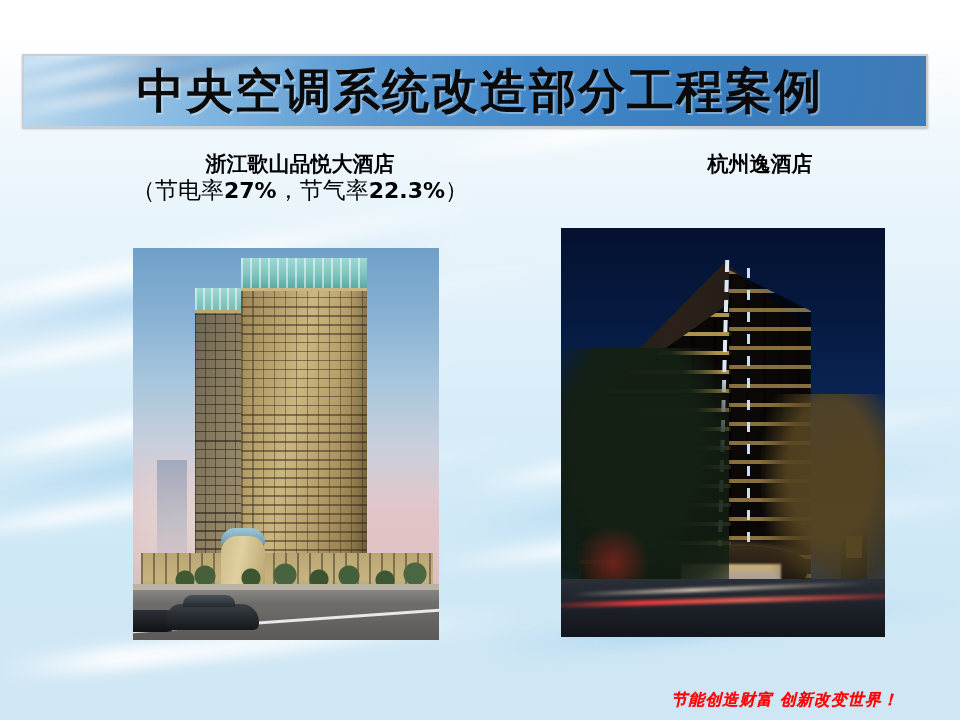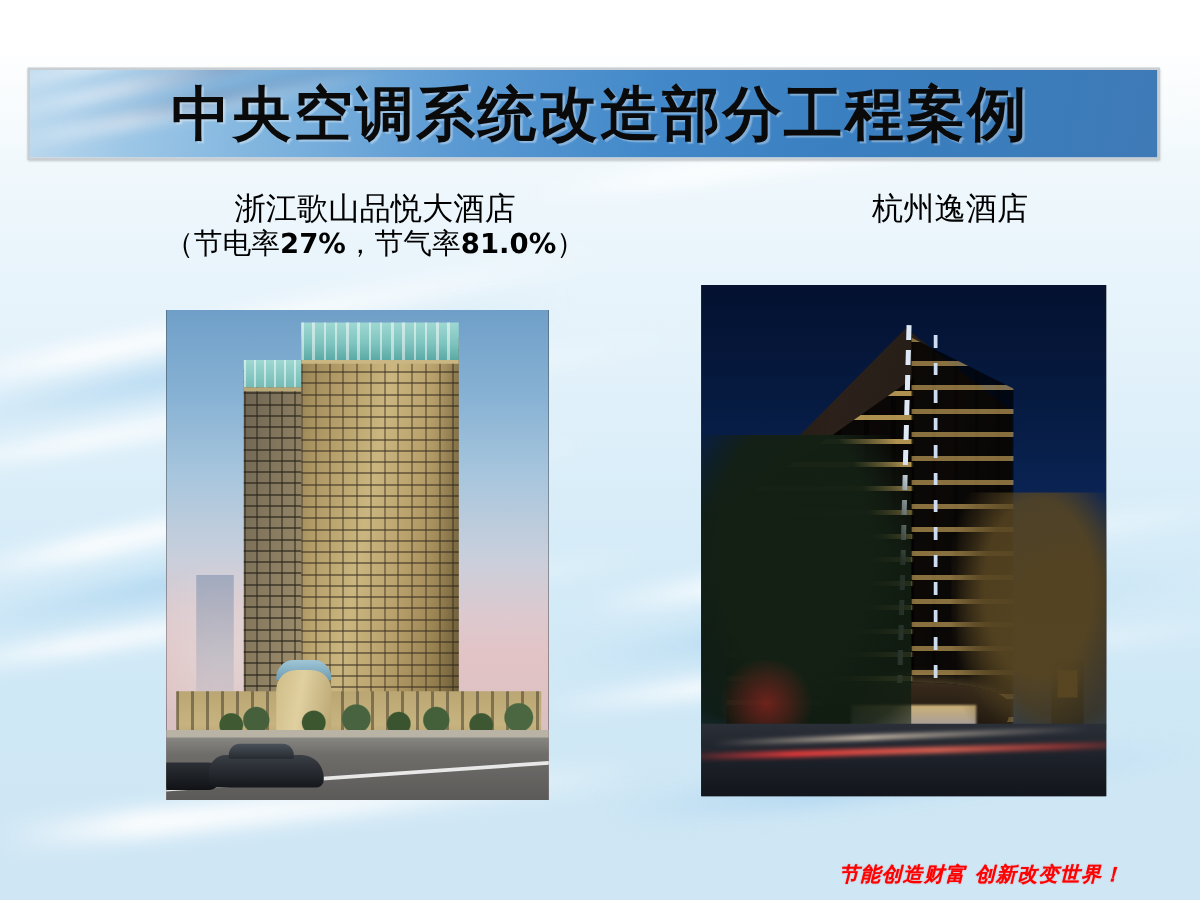--- a/index.html
+++ b/index.html
@@ -86,21 +86,21 @@
   }
 
   
   .caption{
     position:absolute;
     text-align:center;
     color:#000;
     line-height:1.18;
     font-family:"DejaVu Serif","Liberation Serif",serif;
   }
-  .caption .c-name{font-size:25px;display:block;}
+  .caption .c-name{font-size:21px;display:block;font-weight:bold;}
   .caption .c-rate{font-size:23px;display:block;}
   .caption .c-rate b{font-family:"DejaVu Sans","Liberation Sans",sans-serif;font-weight:bold;font-size:22px;text-align:right;}
 
   .cap-left{left:60px;top:152px;width:480px;}
   .cap-right{left:600px;top:152px;width:320px;}
 
   
   .photo{position:absolute;overflow:hidden;background:#000;}
 
   
@@ -362,21 +362,21 @@
     <div class="tstreak" style="left:-30px;top:8px;width:360px;height:12px;transform:rotate(-13deg);"></div>
     <div class="tstreak" style="left:-20px;top:30px;width:330px;height:10px;transform:rotate(-12deg);"></div>
     <div class="tstreak" style="left:-10px;top:52px;width:300px;height:11px;transform:rotate(-11deg);"></div>
     <div class="tdark" style="left:40px;top:18px;width:300px;height:9px;transform:rotate(-12deg);"></div>
     <div class="tdark" style="left:30px;top:44px;width:280px;height:8px;transform:rotate(-12deg);"></div>
     <div class="title-text">中央空调系统改造部分工程案例</div>
   </div>
 
   <div class="caption cap-left">
     <span class="c-name">浙江歌山品悦大酒店</span>
-    <span class="c-rate"><span>（节电率</span><b>27%</b><span>，节气率</span><b>81.0%</b><span>）</span></span>
+    <span class="c-rate"><span>（节电率</span><b>27%</b><span>，节气率</span><b>22.3%</b><span>）</span></span>
   </div>
 
   <div class="caption cap-right">
     <span class="c-name">杭州逸酒店</span>
   </div>
 
   <div class="photo photo-left">
     <div class="pl-sky"></div>
     <div class="pl-fog"></div>
     <div class="pl-bg-tower"></div>

